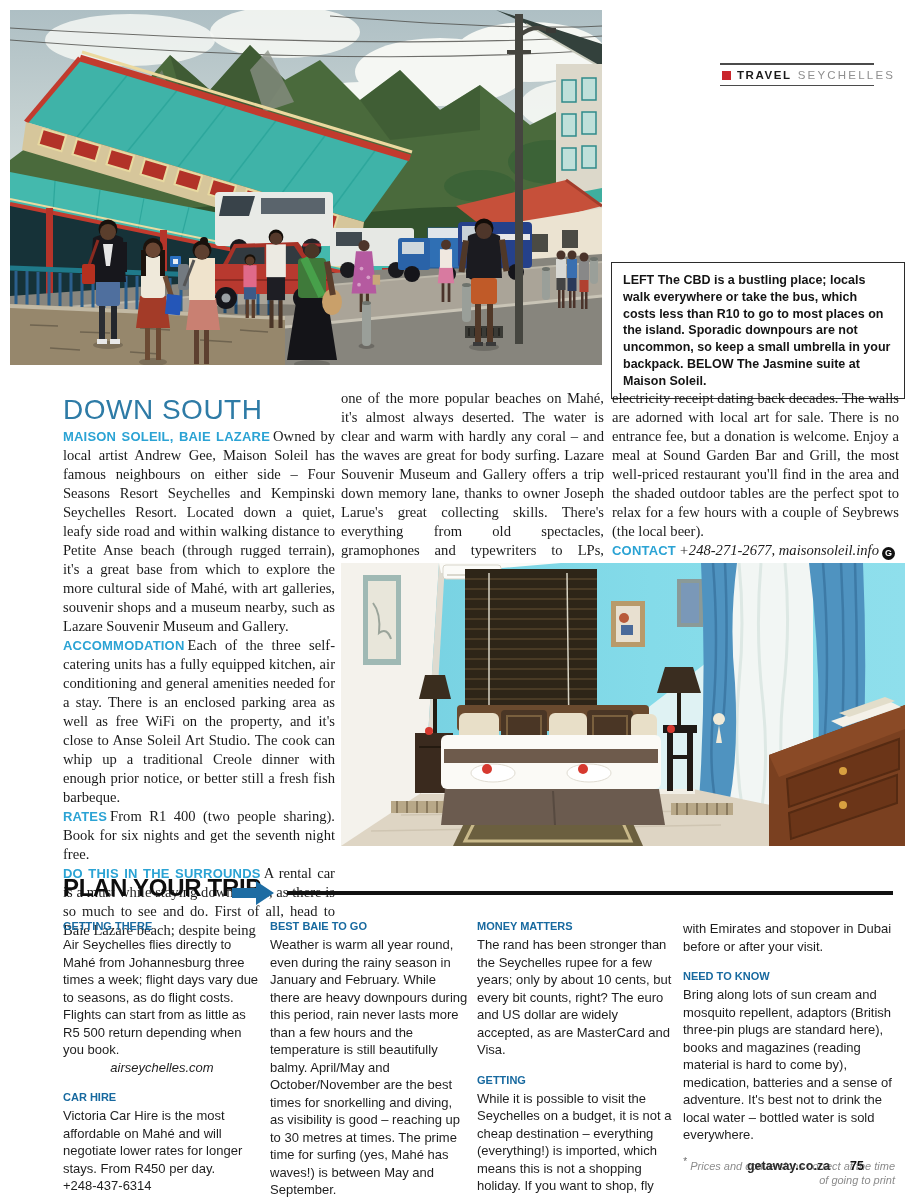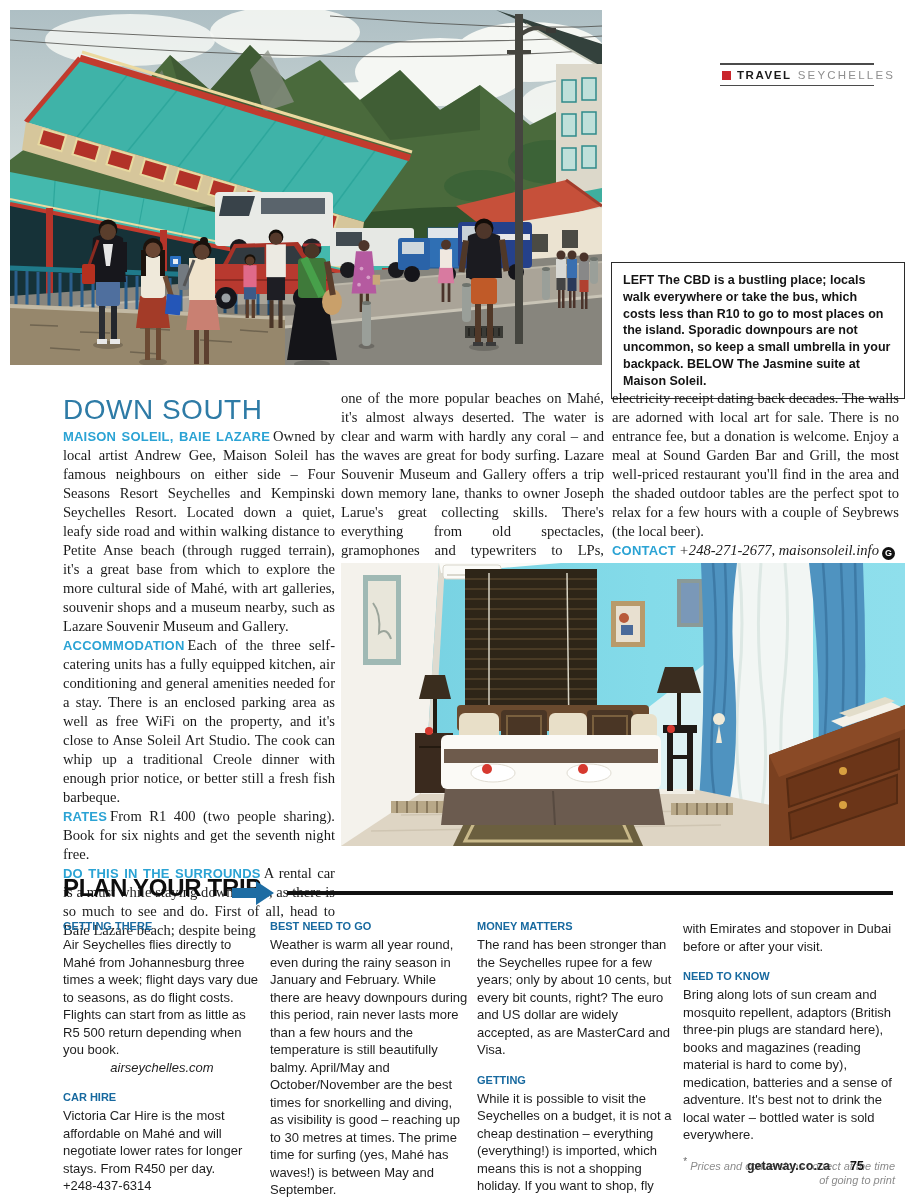--- a/index.html
+++ b/index.html
@@ -595,21 +595,21 @@
   <div class="abs plan-col pcol1">
     <h3>GETTING THERE</h3>
     <p><span>Air Seychelles flies directly to Mahé from Johannesburg three times a week; flight days vary due to seasons, as do flight costs. Flights can start from as little as R5 500 return depending when you book.</span>
       <span class="ital blockline">airseychelles.com</span></p>
     <h3>CAR HIRE</h3>
     <p><span>Victoria Car Hire is the most affordable on Mahé and will negotiate lower rates for longer stays. From R450 per day.</span>
       <span class="blockline">+248-437-6314</span></p>
   </div>
 
   <div class="abs plan-col pcol2">
-    <h3>BEST NEED TO GO</h3>
+    <h3>BEST BAIE TO GO</h3>
     <p>Weather is warm all year round, even during the rainy season in January and February. While there are heavy downpours during this period, rain never lasts more than a few hours and the temperature is still beautifully balmy. April/May and October/November are the best times for snorkelling and diving, as visibility is good – reaching up to 30 metres at times. The prime time for surfing (yes, Mahé has waves!) is between May and September.</p>
   </div>
 
   <div class="abs plan-col pcol3">
     <h3>MONEY MATTERS</h3>
     <p>The rand has been stronger than the Seychelles rupee for a few years; only by about 10 cents, but every bit counts, right? The euro and US dollar are widely accepted, as are MasterCard and Visa.</p>
     <h3>GETTING</h3>
     <p>While it is possible to visit the Seychelles on a budget, it is not a cheap destination – everything (everything!) is imported, which means this is not a shopping holiday. If you want to shop, fly</p>
   </div>
 

